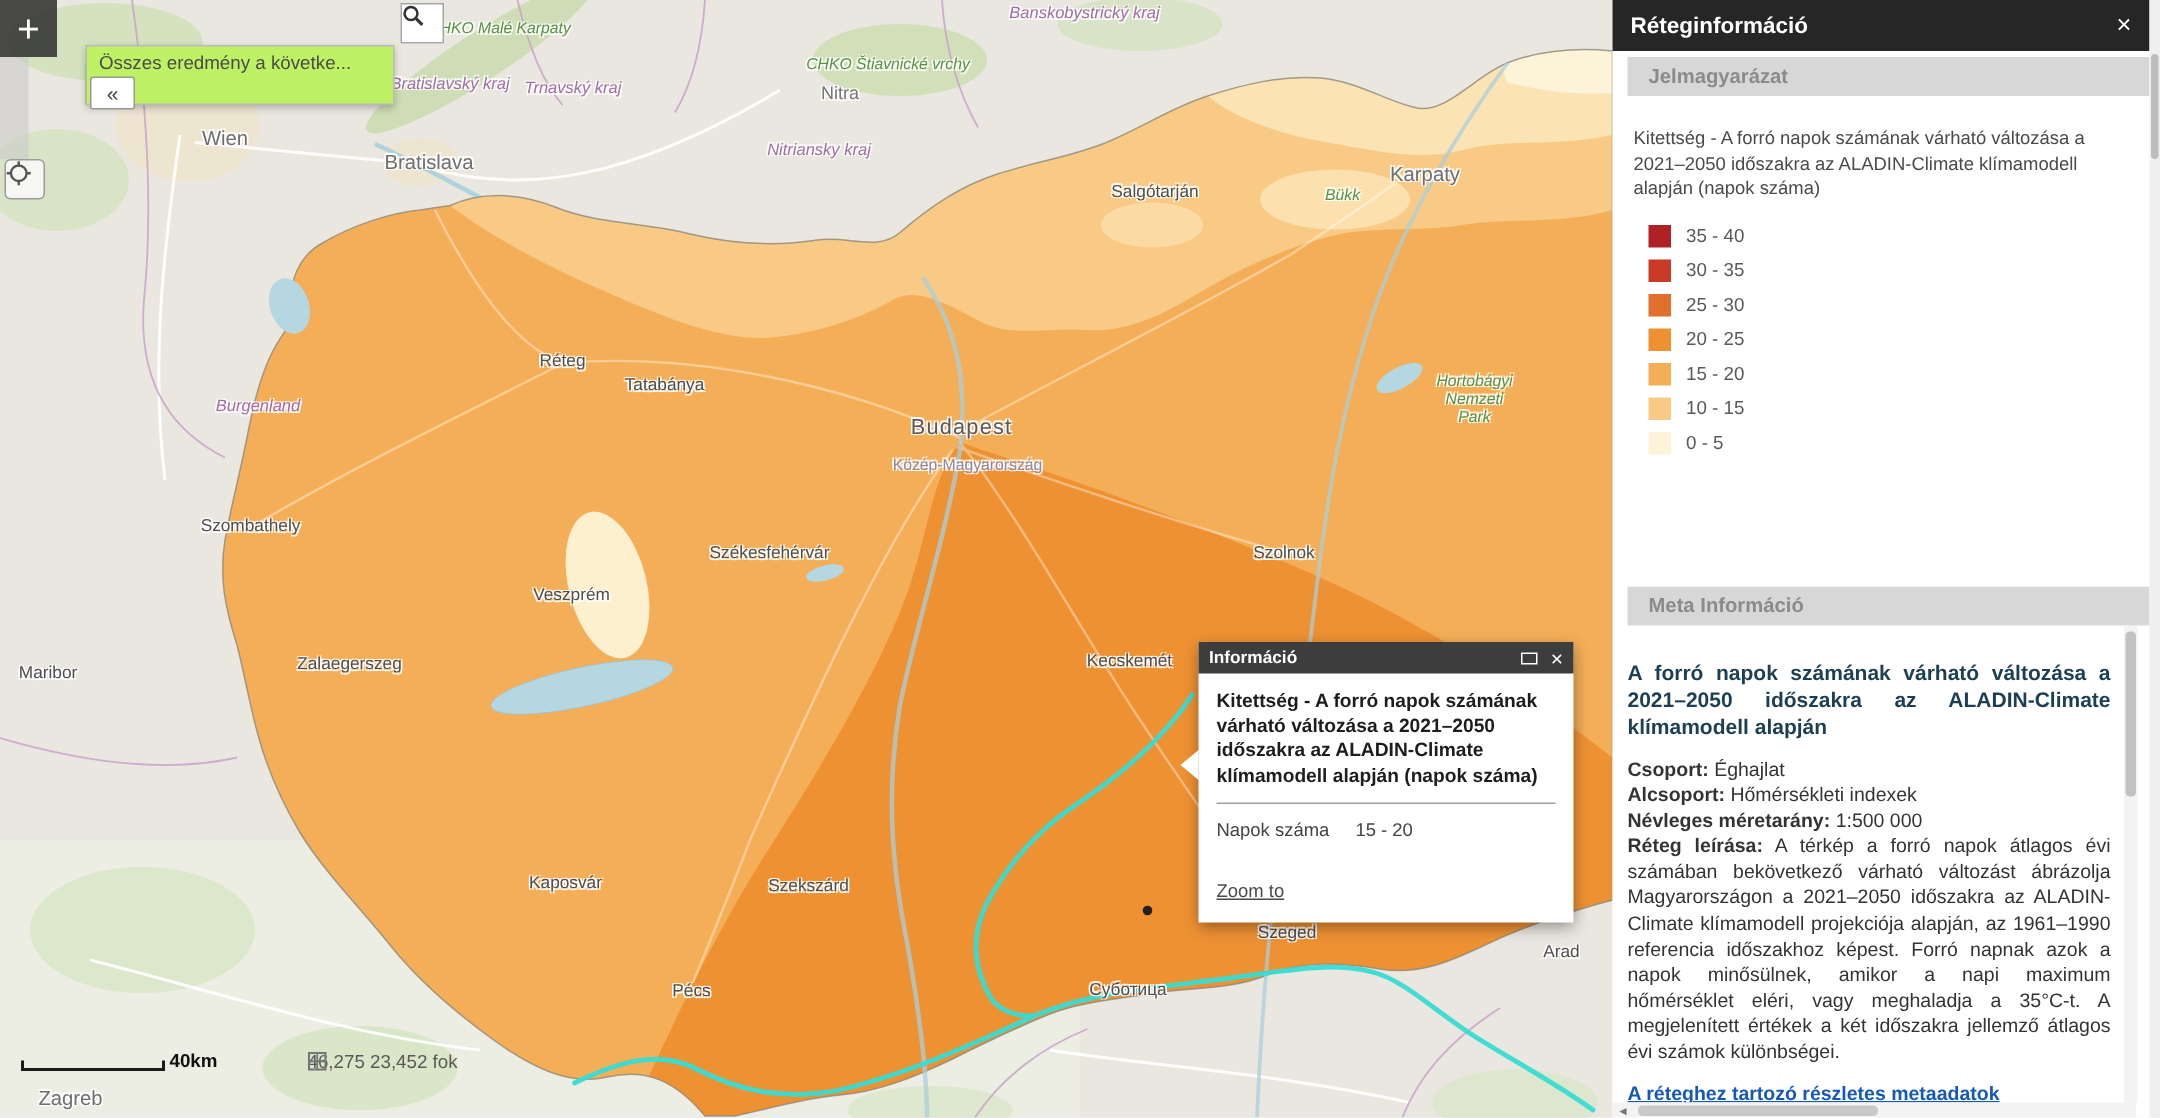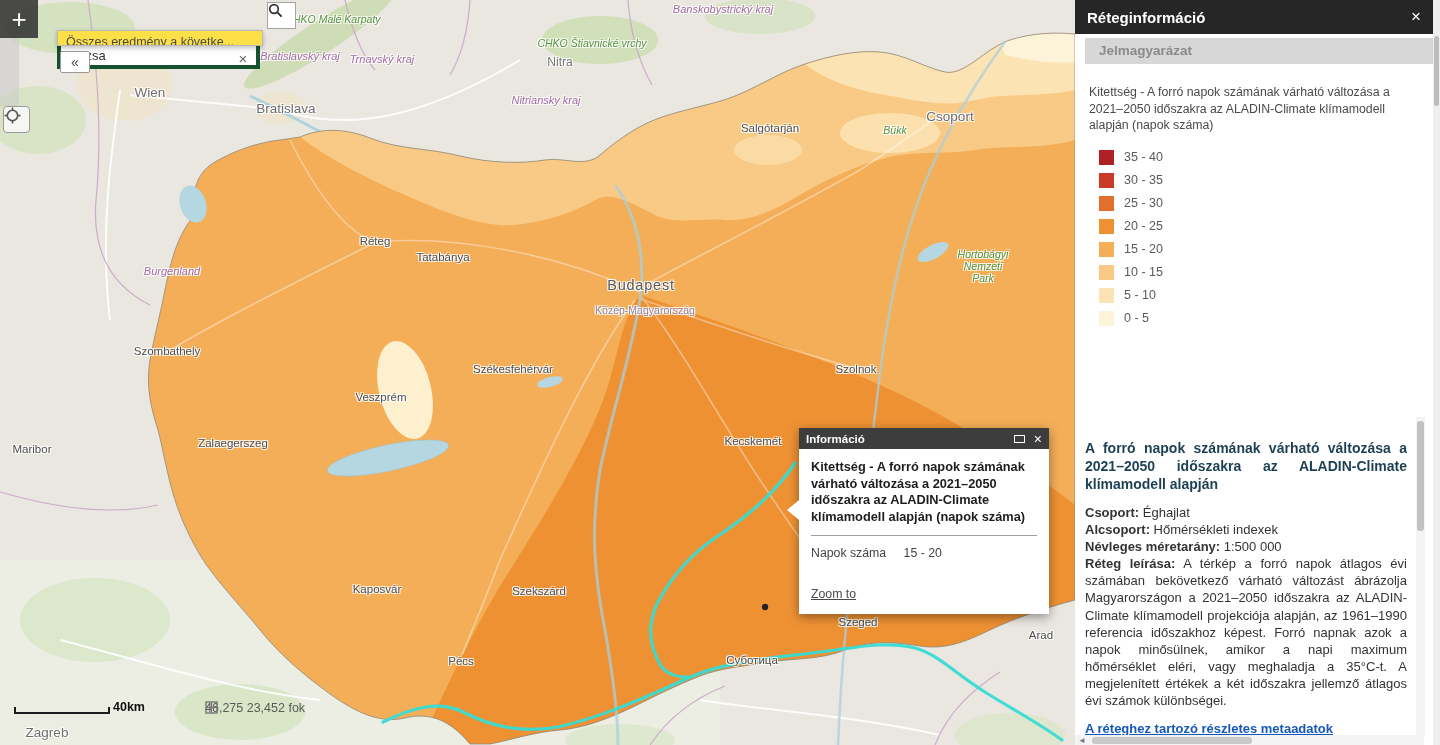--- a/index.html
+++ b/index.html
@@ -36,21 +36,21 @@
   .search-wrap { position:absolute; left:57px; top:2px; }
   .search-box  { position:absolute; left:0; top:0; width:203px; height:27px; background:#fff;
                  border:4px solid #14532d;margin-top:40px; }
   .search-box input { position:absolute; left:0; top:0; width:100%; height:100%; border:none;
                  outline:none; padding:0 24px 0 8px; font-size:13px; color:#333;
                  font-family:"Liberation Sans", sans-serif; background:transparent; }
   .search-clear { position:absolute; right:5px; top:4px; width:16px; height:18px; border:none;
                  background:transparent; color:#666; font-size:15px; cursor:pointer; line-height:18px; }
   .search-btn  { position:absolute; left:210px; top:0; width:29px; height:27px; background:#fff;
                  border:1px solid #a5a5a5; cursor:pointer; display:flex; align-items:center; justify-content:center; }
-  .suggestion  { position:absolute; left:0; top:28px; width:206px; height:16px; background:#fde047;
+  .suggestion  { position:absolute; left:0; top:28px; width:206px; height:40px; background:#bef264;
                  border:1px solid #b9b9b9; box-shadow:0 2px 5px rgba(0,0,0,.25);
                  font-size:12.5px; color:#4a4a4a; padding:4px 8px; white-space:nowrap; overflow:hidden; }
   .collapse-btn{ position:absolute; left:3px; top:49px; width:30px; height:22px; background:#fff;
                  border:1px solid #999; border-radius:2px; font-size:14px; color:#444;
                  line-height:19px; text-align:center; cursor:pointer; }
 
   .scalebar    { position:absolute; left:14px; top:707px; width:96px; height:7px;
                  border-left:2px solid #1c1c1c; border-right:2px solid #1c1c1c; border-bottom:2px solid #1c1c1c; }
   .scalebar-label { position:absolute; left:113px; top:700px; font-size:12.5px; font-weight:bold; color:#111; }
 
@@ -206,21 +206,21 @@
         <div class="mlabel major" style="left: 150px; top: 92px;">Wien</div>
         <div class="mlabel major" style="left: 286px; top: 108px;">Bratislava</div>
         <div class="mlabel town2" style="left: 538px; top: 62px;">Nitra</div>
         <div class="mlabel admin" style="left: 300px; top: 56px;">Bratislavský kraj</div>
         <div class="mlabel admin" style="left: 382px; top: 59px;">Trnavský kraj</div>
         <div class="mlabel admin" style="left: 546px; top: 100px;">Nitriansky kraj</div>
         <div class="mlabel admin" style="left: 723px; top: 9px;">Banskobystrický kraj</div>
         <div class="mlabel park" style="left: 333px; top: 19px;">CHKO Malé Karpaty</div>
         <div class="mlabel park" style="left: 592px; top: 43px;">CHKO Štiavnické vrchy</div>
         <div class="mlabel town" style="left: 770px; top: 128px;">Salgótarján</div>
-        <div class="mlabel major" style="left: 950px; top: 116px;">Csoport</div>
+        <div class="mlabel major" style="left: 950px; top: 116px;">Karpaty</div>
         <div class="mlabel park" style="left: 895px; top: 130px;">Bükk</div>
         <div class="mlabel town" style="left: 375px; top: 241px;">Réteg</div>
         <div class="mlabel town" style="left: 443px; top: 257px;">Tatabánya</div>
         <div class="mlabel capital" style="left: 641px; top: 285px;">Budapest</div>
         <div class="mlabel admin2" style="left: 645px; top: 310px;">Közép-Magyarország</div>
         <div class="mlabel admin" style="left: 172px; top: 271px;">Burgenland</div>
         <div class="mlabel town" style="left: 167px; top: 351px;">Szombathely</div>
         <div class="mlabel town" style="left: 381px; top: 397px;">Veszprém</div>
         <div class="mlabel town" style="left: 513px; top: 369px;">Székesfehérvár</div>
         <div class="mlabel town" style="left: 233px; top: 443px;">Zalaegerszeg</div>
@@ -324,31 +324,28 @@
           </div>
           <div class="legend-row">
             <span class="swatch" style="background: rgb(244, 174, 88);"></span>
             <span class="legend-label">15 - 20</span>
           </div>
           <div class="legend-row">
             <span class="swatch" style="background: rgb(248, 202, 133);"></span>
             <span class="legend-label">10 - 15</span>
           </div>
           <div class="legend-row">
-            <span class="swatch" style="background: rgb(252, 227, 179);"></span>
-            <span class="legend-label">5 - 10</span>
-          </div>
-          <div class="legend-row">
             <span class="swatch" style="background: rgb(253, 243, 217);"></span>
             <span class="legend-label">0 - 5</span>
           </div>
         </div>
     </div>
 
     <div class="meta-section">
+      <div class="section-bar">Meta Információ</div>
       <div class="meta-content">
         <div class="meta-title">A forró napok számának várható változása a 2021–2050 időszakra az ALADIN-Climate klímamodell alapján</div>
         <div id="meta-fields">
             <div class="meta-field"><b>Csoport:</b> Éghajlat</div>
             <div class="meta-field"><b>Alcsoport:</b> Hőmérsékleti indexek</div>
             <div class="meta-field"><b>Névleges méretarány:</b> 1:500 000</div>
             <div class="meta-field"><b>Réteg leírása:</b> A térkép a forró napok átlagos évi számában bekövetkező várható változást ábrázolja Magyarországon a 2021–2050 időszakra az ALADIN-Climate klímamodell projekciója alapján, az 1961–1990 referencia időszakhoz képest. Forró napnak azok a napok minősülnek, amikor a napi maximum hőmérséklet eléri, vagy meghaladja a 35°C-t. A megjelenített értékek a két időszakra jellemző átlagos évi számok különbségei.</div>
           </div>
         <a class="meta-link" href="#">A réteghez tartozó részletes metaadatok</a>
         

